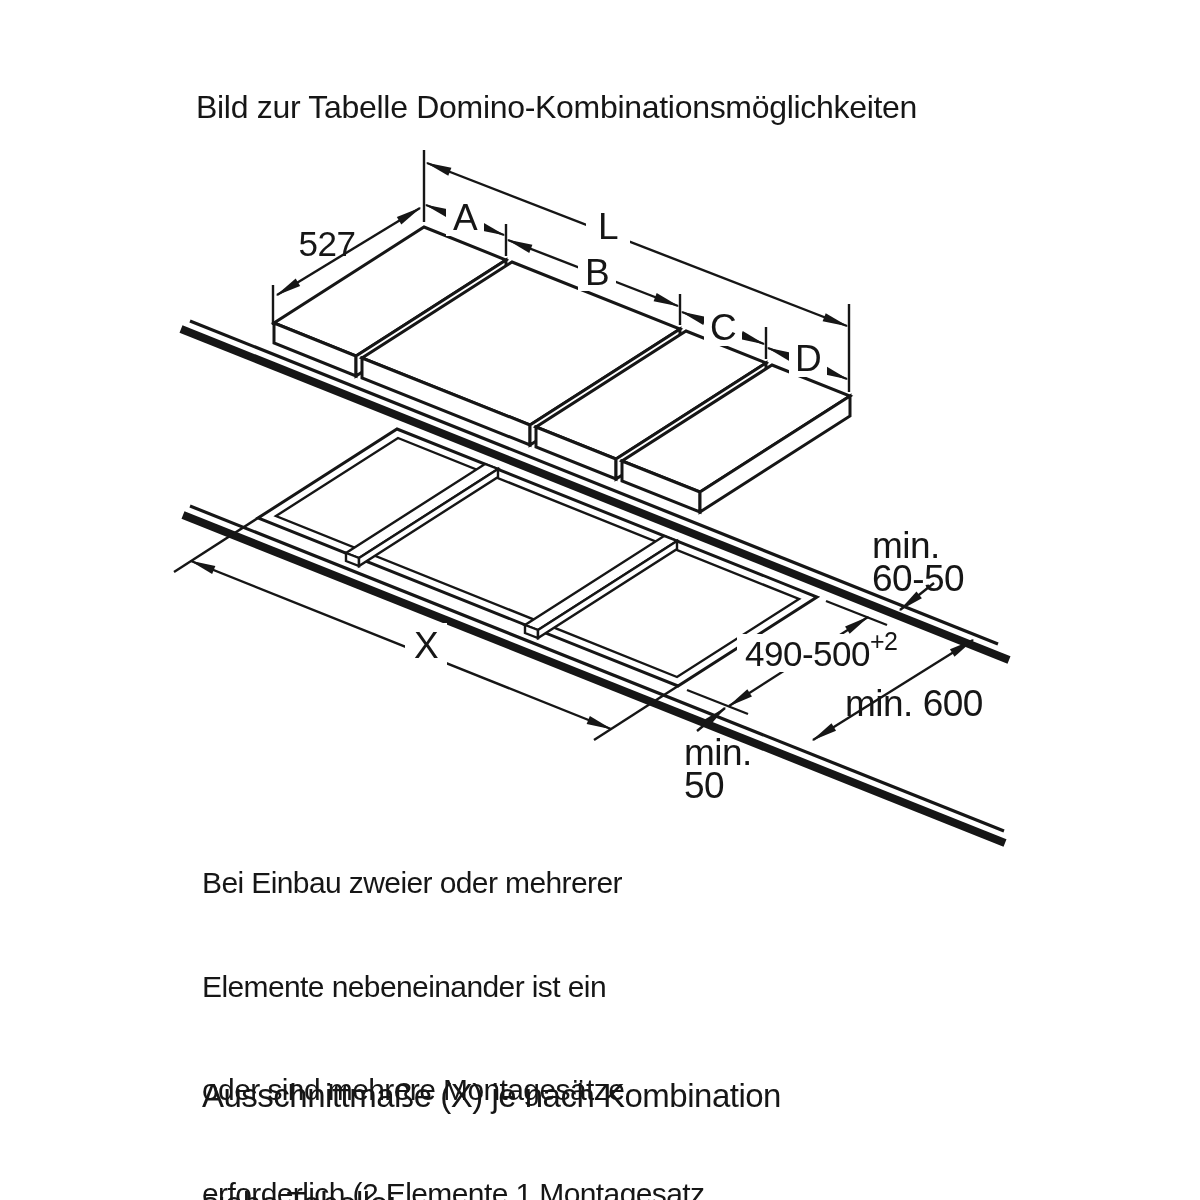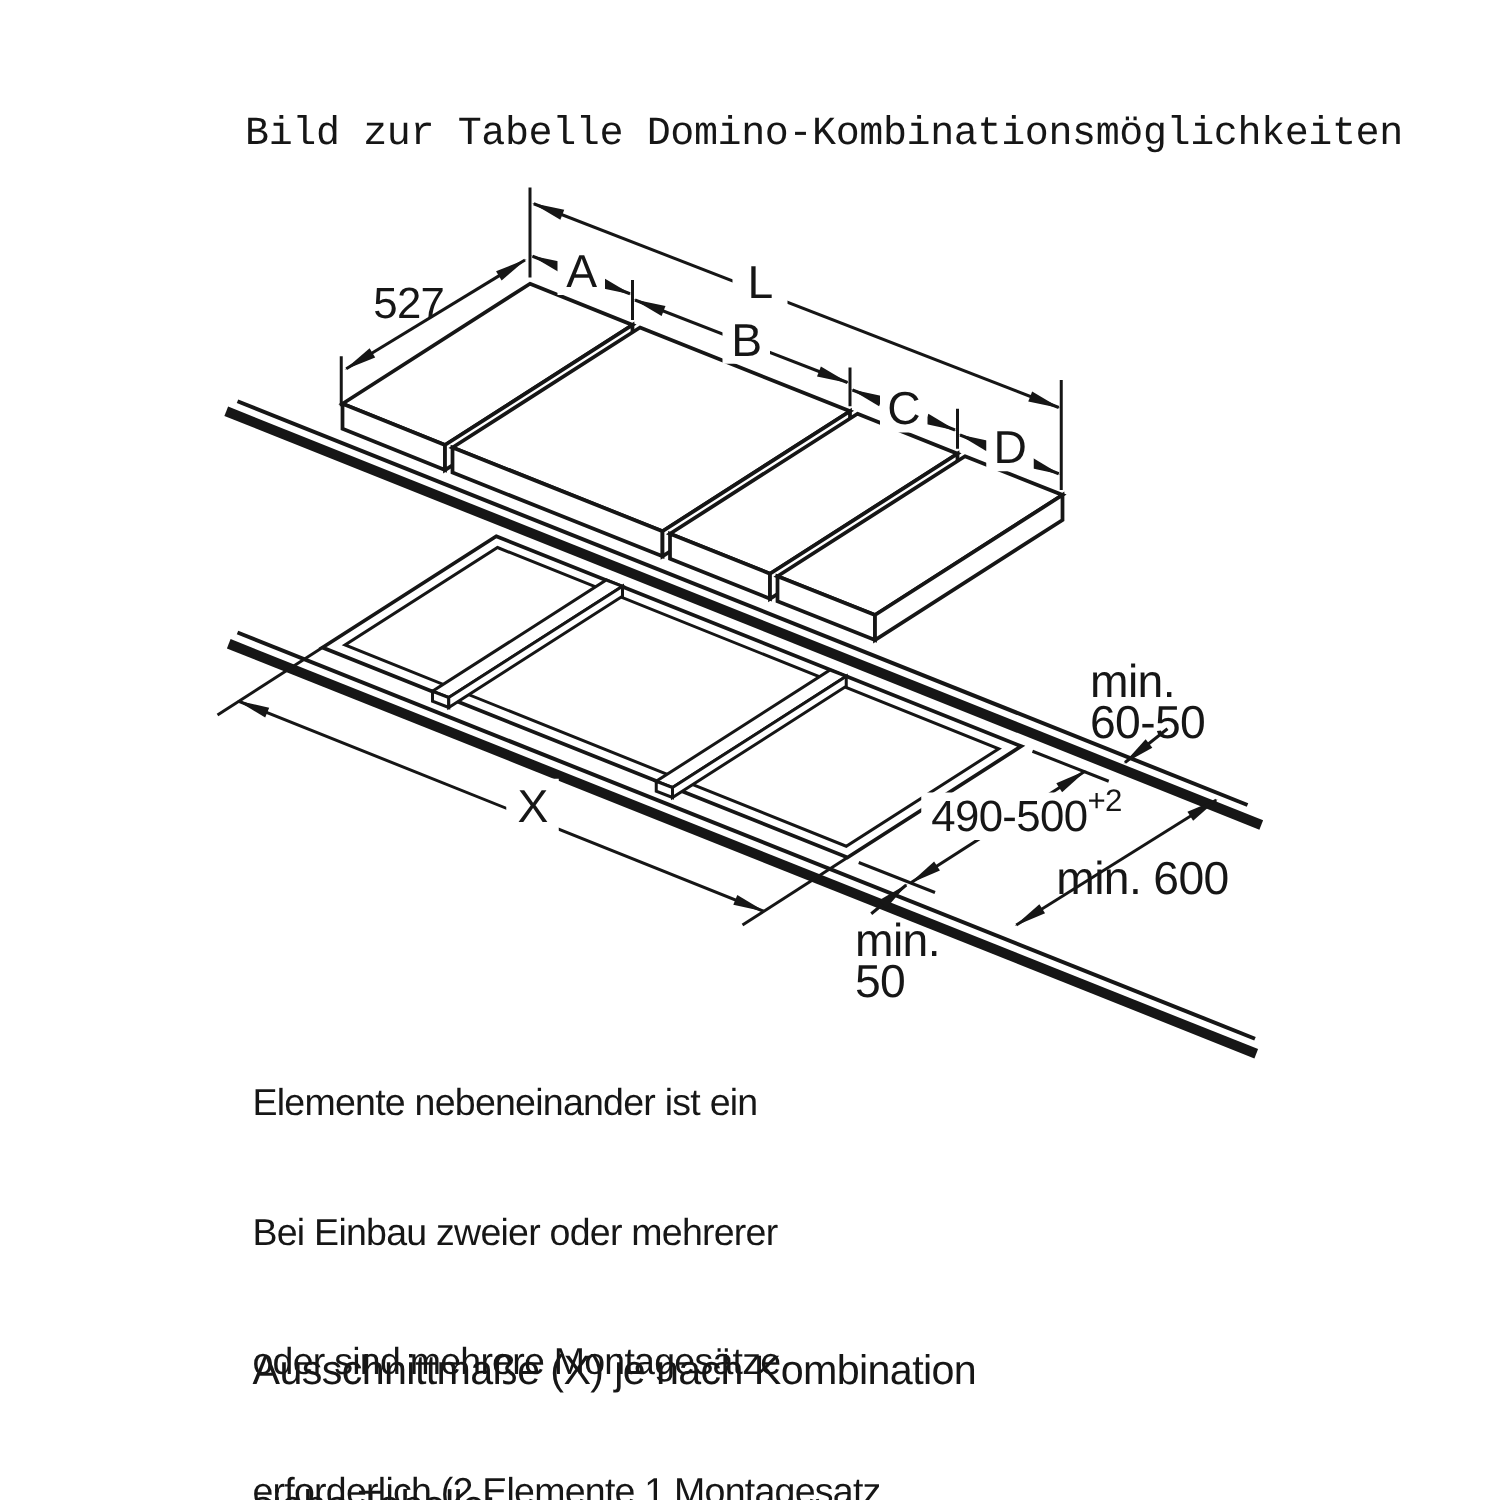--- a/index.html
+++ b/index.html
@@ -8,21 +8,21 @@
   }
   html,body{margin:0;padding:0;}
   body{
     width:1200px;height:1200px;position:relative;overflow:hidden;
     background:var(--bg);
     font-family:"Liberation Sans", sans-serif;
     color:var(--ink);
   }
   .page{position:absolute;inset:0;width:1200px;height:1200px;}
   .txt{position:absolute;white-space:pre;color:var(--ink);}
-  .title{left:196px;top:12px;font-size:32px;line-height:38px;font-weight:400;letter-spacing:-0.3px;font-family:Liberation Mono, monospace;}
+  .title{left:196px;top:12px;font-size:32px;line-height:38px;font-weight:400;letter-spacing:-0.3px;}
   .para1{left:202px;top:797px;font-size:30px;line-height:34.5px;letter-spacing:-0.6px;}
   .para2{left:202px;top:1006px;font-size:33px;line-height:36px;letter-spacing:-0.5px;}
   .units{right:182px;top:1154px;font-size:38px;letter-spacing:-0.5px;}
   svg{position:absolute;left:0;top:0;}
   svg text{fill:var(--ink);font-family:"Liberation Sans", sans-serif;letter-spacing:-0.5px;}
   .ln{stroke:var(--ink);fill:none;stroke-width:2.4px;stroke-linecap:butt;}
   .outline{stroke:var(--ink);fill:#ffffff;stroke-width:3px;stroke-linejoin:miter;}
   .railln{stroke:var(--ink);fill:#ffffff;stroke-width:2.4px;}
   .edge-thin{stroke:var(--ink);stroke-width:3.2px;fill:none;}
   .edge-thick{stroke:var(--ink);stroke-width:8px;fill:none;}
@@ -180,22 +180,22 @@
         <text class="mintext" x="684" y="785" dominant-baseline="central">50</text>
       </g>
     </g>
   </svg>
 
   <div class="txt title">
     <div>Bild zur Tabelle Domino-Kombinationsmöglichkeiten</div>
   </div>
 
   <div class="txt para1">
+    <div>Bei Einbau zweier oder mehrerer</div>
     <div>Elemente nebeneinander ist ein</div>
-    <div>Bei Einbau zweier oder mehrerer</div>
     <div>oder sind mehrere Montagesätze</div>
     <div>erforderlich (2 Elemente 1 Montagesatz,</div>
     
   </div>
 
   <div class="txt para2">
     <div>Ausschnittmaße (X) je nach Kombination</div>
     <div>siehe Tabelle:</div>
   </div>
 

